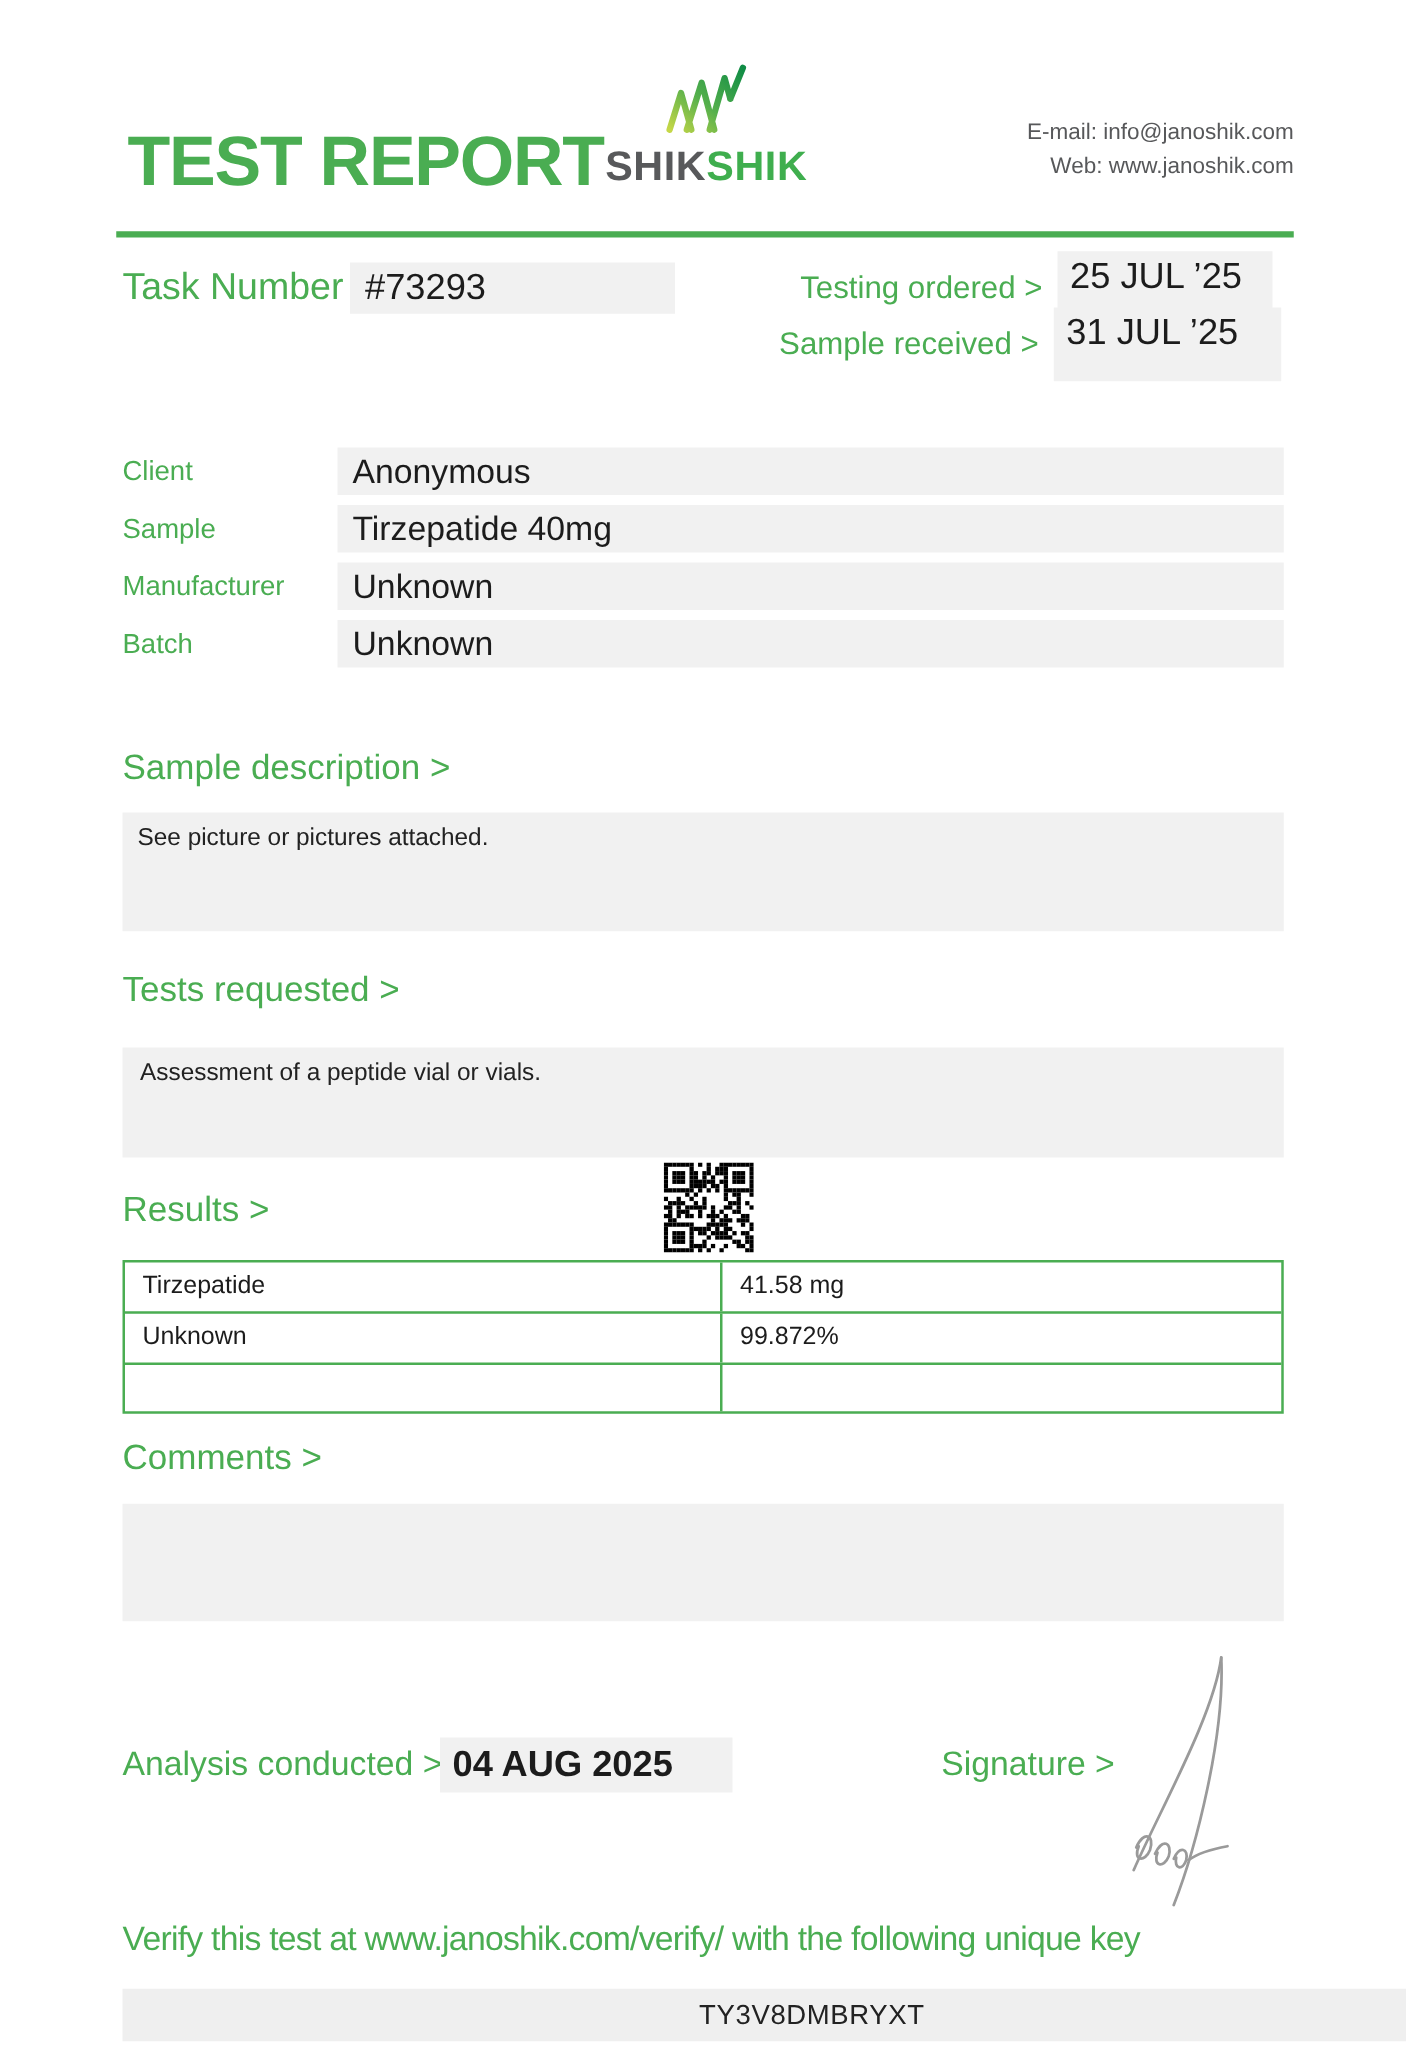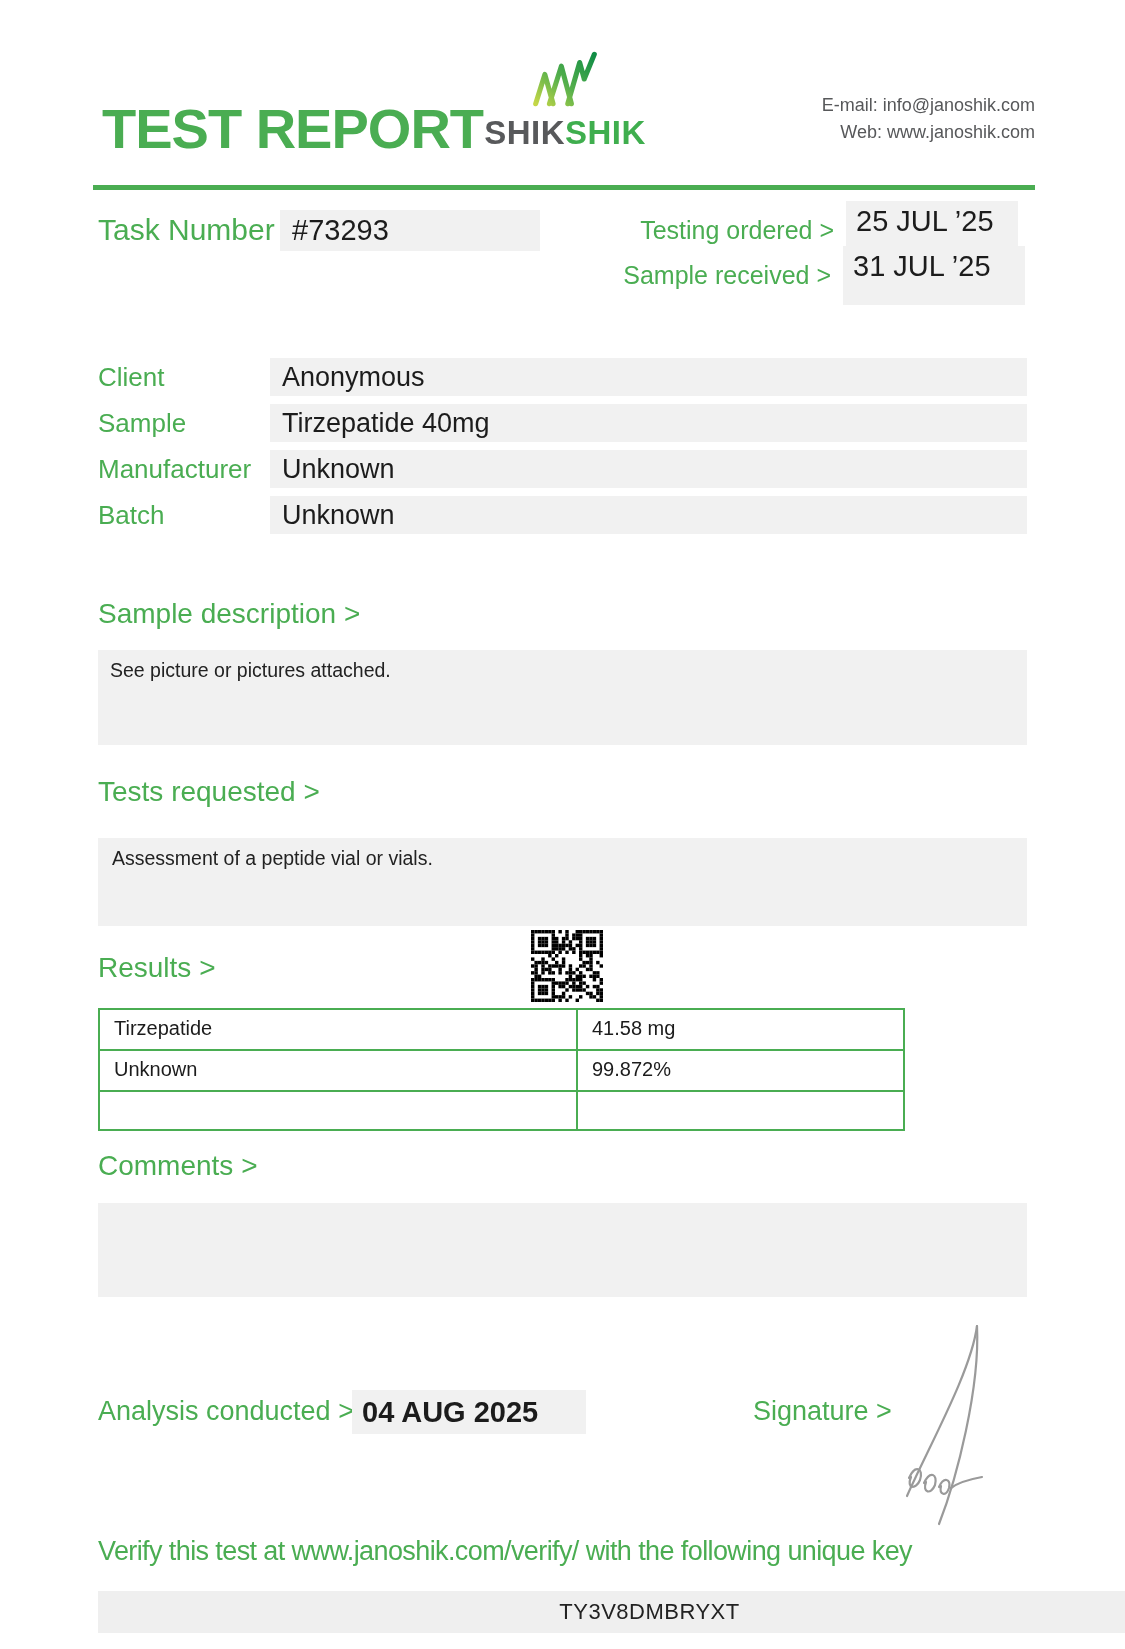--- a/index.html
+++ b/index.html
@@ -30,31 +30,31 @@
   
   .task-label{position:absolute;left:98px;top:213px;font-size:30px;color:var(--accent-green);}
   .task-value{position:absolute;left:280px;top:210px;width:260px;height:41px;background:var(--box-gray);font-size:29px;line-height:41px;padding-left:12px;box-sizing:border-box;}
   .date-row{position:absolute;display:flex;align-items:center;height:41px;}
   .date-row .dlabel{font-size:25px;color:var(--accent-green);margin-right:12px;white-space:nowrap;}
   .date-row .dvalue{height:59px;background:var(--box-gray);font-size:29px;line-height:41px;padding-left:10px;box-sizing:border-box;}
   #row-ordered{top:210px;right:107px;} #row-ordered .dvalue{width:172px;}
   #row-received{top:255px;right:100px;} #row-received .dvalue{width:182px;}
   
   .detail-row{position:absolute;left:98px;width:929px;height:38px;}
-  .detail-row .dt{position:absolute;left:0;top:0;font-size:26px;line-height:38px;color:var(--accent-green);}
+  .detail-row .dt{position:absolute;left:0;top:0;font-size:22px;line-height:38px;color:var(--accent-green);}
   .detail-row .dd{position:absolute;left:172px;top:0;width:757px;height:38px;background:var(--box-gray);font-size:27px;line-height:38px;padding-left:12px;box-sizing:border-box;}
   
   .section-heading{position:absolute;left:98px;font-size:28px;color:var(--accent-green);white-space:nowrap;}
   .gray-box{position:absolute;left:98px;width:929px;background:var(--box-gray);box-sizing:border-box;font-size:19.5px;color:#222;}
   #sample-desc-box{top:650px;height:95px;padding:9px 0 0 12px;}
   #tests-box{top:838px;height:88px;padding:9px 0 0 14px;}
   #comments-box{top:1203px;height:94px;}
   
   .qr{position:absolute;left:531px;top:930px;}
-  .rtable{position:absolute;left:98px;top:1008px;width:807px;border:2px solid var(--accent-green);background:#fff;box-sizing:border-box;}
+  .rtable{position:absolute;left:98px;top:1008px;width:929px;border:2px solid var(--accent-green);background:#fff;box-sizing:border-box;}
   .rrow{display:flex;height:39px;border-top:2px solid var(--accent-green);}
   .rrow:first-child{border-top:none;}
   .rrow:last-child{height:37px;}
   .cell{font-size:20px;line-height:37px;color:var(--text-dark);padding-left:14px;box-sizing:border-box;overflow:hidden;}
   .c1{width:478px;border-right:2px solid var(--accent-green);}
   .c2{flex:1;}
   
   .analysis-label{position:absolute;left:98px;top:1396px;font-size:27px;color:var(--accent-green);white-space:nowrap;}
   .analysis-value{position:absolute;left:352px;top:1390px;width:234px;height:44px;background:var(--box-gray);font-size:29px;line-height:44px;padding-left:10px;box-sizing:border-box;font-weight:bold;}
   .signature-label{position:absolute;left:753px;top:1396px;font-size:27px;color:var(--accent-green);white-space:nowrap;}

